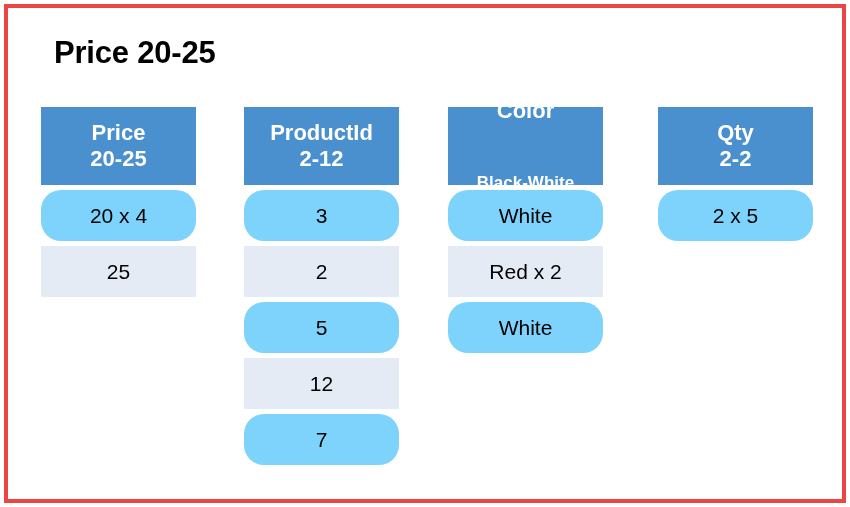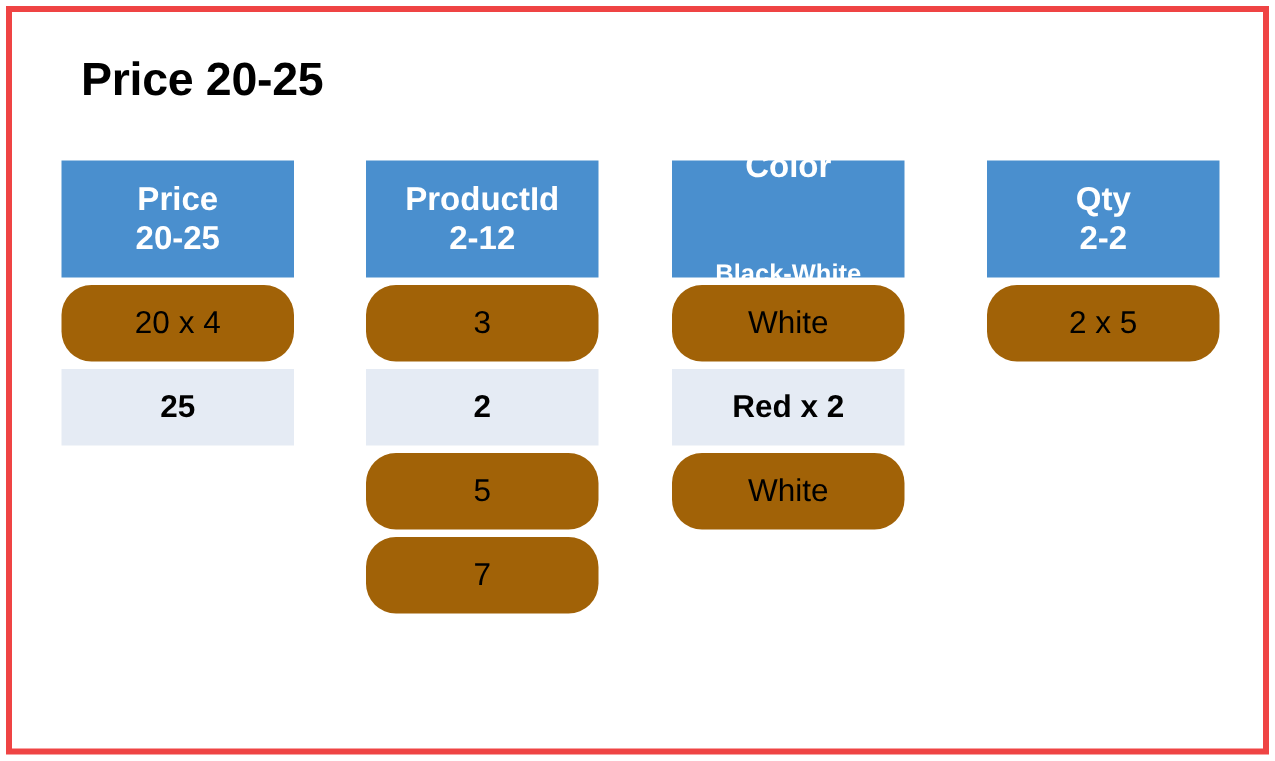--- a/index.html
+++ b/index.html
@@ -90,22 +90,22 @@
   .cell {
     height: 51px;
     margin-bottom: 5px;
     display: flex;
     align-items: center;
     justify-content: center;
     font-size: 21px;
     color: #000000;
     box-sizing: border-box;
   }
-  .cell.shade-a { background: #a16207; border-radius: 20px; }
-  .cell.shade-b { background: #E5EBF4; font-weight: bold; }
+  .cell.shade-a { background: #7dd3fc; border-radius: 20px; }
+  .cell.shade-b { background: #E5EBF4; }
 </style>
 </head>
 <body>
 
 <div id="canvas">
   <div id="frame">
 
     <div id="page-title">Price 20-25</div>
 
     <div id="columns">
@@ -121,20 +121,21 @@
         </div>
         <div class="column" style="left: 203px;">
           <div class="col-header">
             <div class="ch-title">ProductId</div>
             <div class="ch-sub">2-12</div>
           </div>
           <div class="cells">
             <div class="cell shade-a">3</div>
             <div class="cell shade-b">2</div>
             <div class="cell shade-a">5</div>
+            <div class="cell shade-b">12</div>
             <div class="cell shade-a">7</div>
           </div>
         </div>
         <div class="column" style="left: 407px;">
           <div class="col-header small-sub">
             <div class="ch-title">Color</div>
             <div class="ch-sub">Black-White</div>
           </div>
           <div class="cells">
             <div class="cell shade-a">White</div>

